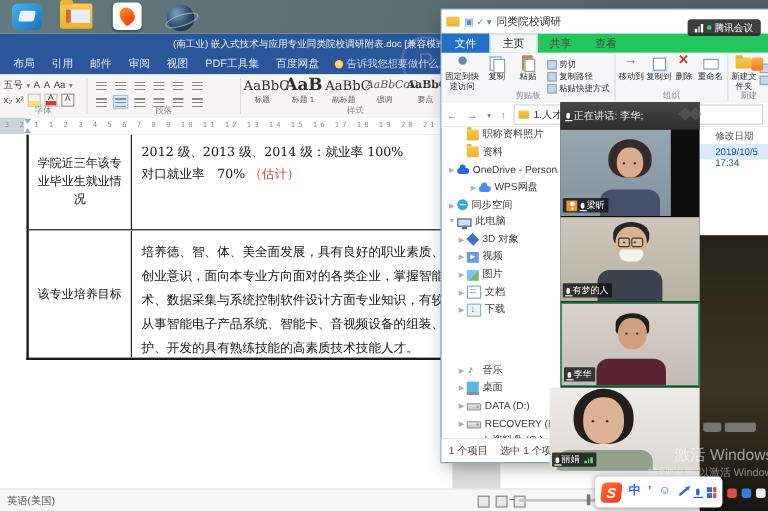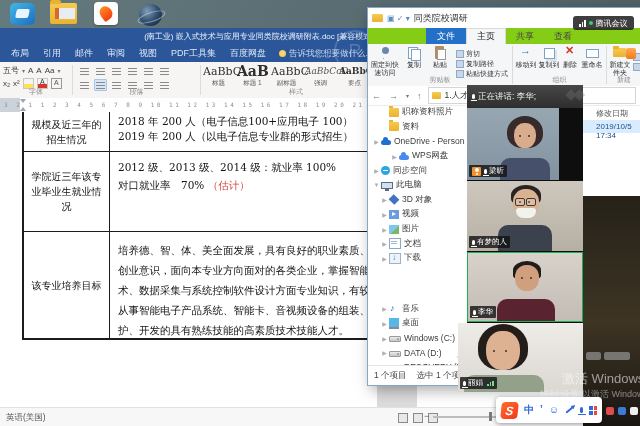--- a/index.html
+++ b/index.html
@@ -76,21 +76,21 @@
   .zminus{position:absolute;left:424px;top:3px;font-size:9px;color:#666;}
   .ztrack{position:absolute;left:433px;top:8px;width:130px;height:2px;background:#bdbdbd;}
   .zhandle{position:absolute;left:489px;top:4px;width:3px;height:9px;background:#7a7a7a;}
   .gblock{left:377px;top:386px;width:40px;height:21px;background:#dcdcdc;z-index:15;}
   
   .win-exp{left:368px;top:8px;width:272px;height:377px;background:#fff;z-index:20;
     box-shadow:0 0 0 1px #85a6c8, 3px 5px 14px rgba(0,0,0,.35);}
   .e-title{position:absolute;left:0;top:0;right:0;height:20px;display:flex;align-items:center;font-size:9px;color:#333;padding-left:4px;gap:4px;}
   .e-appicon{width:11px;height:8px;background:linear-gradient(#f7ca52,#eab232);border-radius:1px;flex:none;}
   .qat{color:#5b8ac2;font-size:8px;}
-  .e-tabs{position:absolute;left:0;top:20px;right:0;height:16px;display:flex;font-size:9px;background:#84cc16;justify-content:center;}
+  .e-tabs{position:absolute;left:0;top:20px;right:0;height:16px;display:flex;font-size:9px;background:#22c55e;}
   .etab-file{background:#2470c8;color:#fff;padding:0 11px;line-height:16px;}
   .etab{padding:0 10px;line-height:16px;color:#454545;}
   .etab.eactive{background:#f5f6f7;border:1px solid #dadada;border-bottom:none;color:#1a1a1a;line-height:14px;}
   .e-ribbon{position:absolute;left:0;top:36px;right:0;height:42px;background:#f5f6f7;border-bottom:1px solid #e3e3e3;overflow:hidden;}
   .ebig{position:abs;position:absolute;top:2px;text-align:center;font-size:7px;color:#333;line-height:8px;}
   .eic{width:16px;height:14px;margin:0 auto 1px;position:relative;}
   .i-pin::after{content:"";position:absolute;left:5px;top:1px;width:7px;height:7px;border-radius:50%;background:#6b87ab;box-shadow:-2px 8px 0 -3px #6b87ab;}
   .i-copy::before{content:"";position:absolute;left:2px;top:1px;width:8px;height:10px;background:#fff;border:1px solid #7fa1c6;}
   .i-copy::after{content:"";position:absolute;left:5px;top:3px;width:8px;height:10px;background:#fff;border:1px solid #7fa1c6;}
   .i-paste::before{content:"";position:absolute;left:3px;top:0;width:9px;height:13px;background:#b98a5a;border-radius:1px;}
@@ -296,27 +296,20 @@
         </div>
       <div class="glabel" style="left:201px;width:190px;">样式</div>
     </div>
     <div class="w-ruler">
       <div class="rnum">3 2 1  1 2 3 4 5 6 7 8 9 10 11 12 13 14 15 16 17 18 19 20 21 22 23 24 25 26 27 28 29 30 31 32 33 34 35 36</div>
       <div class="rmark1"></div>
       <div class="rmark2"></div>
     </div>
     <div class="w-doc">
       <div class="dtable">
-          <div class="trow r0">
-            <div class="tlabel">规模及近三年的招生情况</div>
-            <div class="tcontent">
-              <div class="cline">2018 年 200 人（电子信息100+应用电子 100）</div>
-              <div class="cline">2019 年 200 人（以电子信息专业群的形式招生）</div>
-            </div>
-          </div>
           <div class="trow r1">
             <div class="tlabel">学院近三年该专业毕业生就业情况</div>
             <div class="tcontent">
               <div class="cline">2012 级、2013 级、2014 级：就业率 100%</div>
               <div class="cline">对口就业率　70% <span class="em">（估计）</span></div>
             </div>
           </div>
           <div class="trow r2">
             <div class="tlabel">该专业培养目标</div>
             <div class="tcontent">
@@ -487,25 +480,20 @@
         </div>
         <div class="srow" style="padding-left: 12px; margin-top: 36px;">
           <span class="chev">▶</span>
           <span class="ic ic-music"></span>
           <span>音乐</span>
         </div>
         <div class="srow" style="padding-left: 12px;">
           <span class="chev">▶</span>
           <span class="ic ic-desk"></span>
           <span>桌面</span>
-        </div>
-        <div class="srow" style="padding-left: 12px;">
-          <span class="chev">▶</span>
-          <span class="ic ic-disk"></span>
-          <span>Windows (C:)</span>
         </div>
         <div class="srow" style="padding-left: 12px;">
           <span class="chev">▶</span>
           <span class="ic ic-disk"></span>
           <span>DATA (D:)</span>
         </div>
         <div class="srow" style="padding-left: 12px;">
           <span class="chev">▶</span>
           <span class="ic ic-disk"></span>
           <span>RECOVERY (E:)</span>

